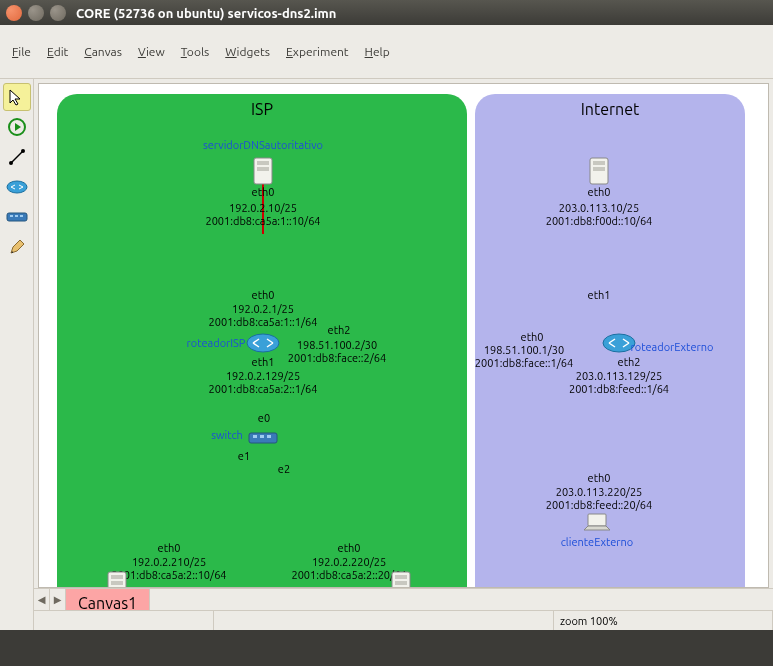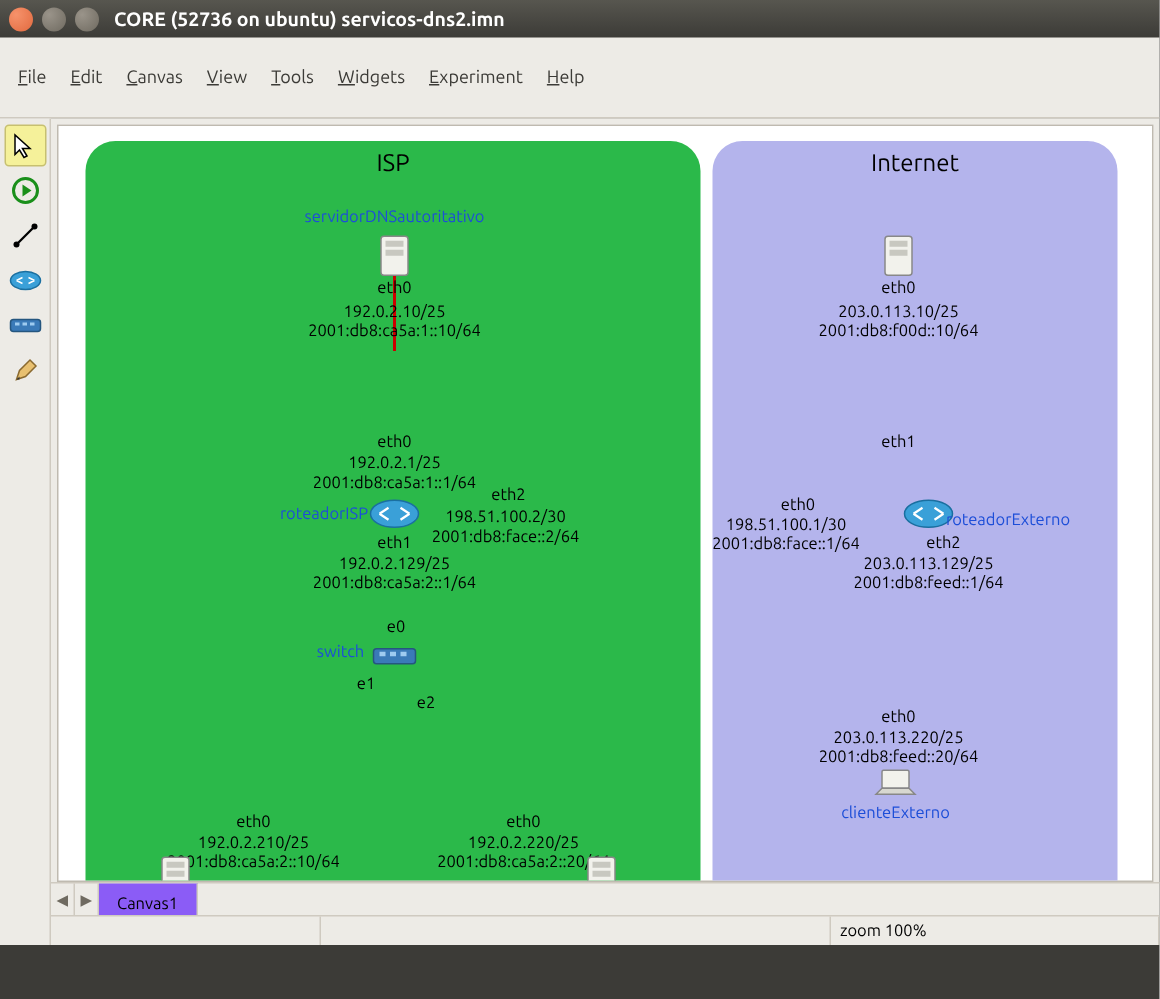--- a/index.html
+++ b/index.html
@@ -133,22 +133,22 @@
   }
   .tabbar .arrow {
     width: 16px;
     display: flex; align-items: center; justify-content: center;
     border-right: 1px solid #cfcac0;
     font-size: 10px; color: #6f6a60;
   }
   .tabbar .tab {
     padding: 14px 12px;
     border-right: 1px solid #cfcac0;
-    background: #8b5cf6;
-    font-size: 11px;
+    background: #fca5a5;
+    font-size: 16px;
     display: flex; align-items: center;
   }
   .statusbar {
     height: 20px;
     background: #edebe6;
     border-top: 1px solid #cfcac0;
     display: flex;
     align-items: center;
   }
   .statusbar .cell {

